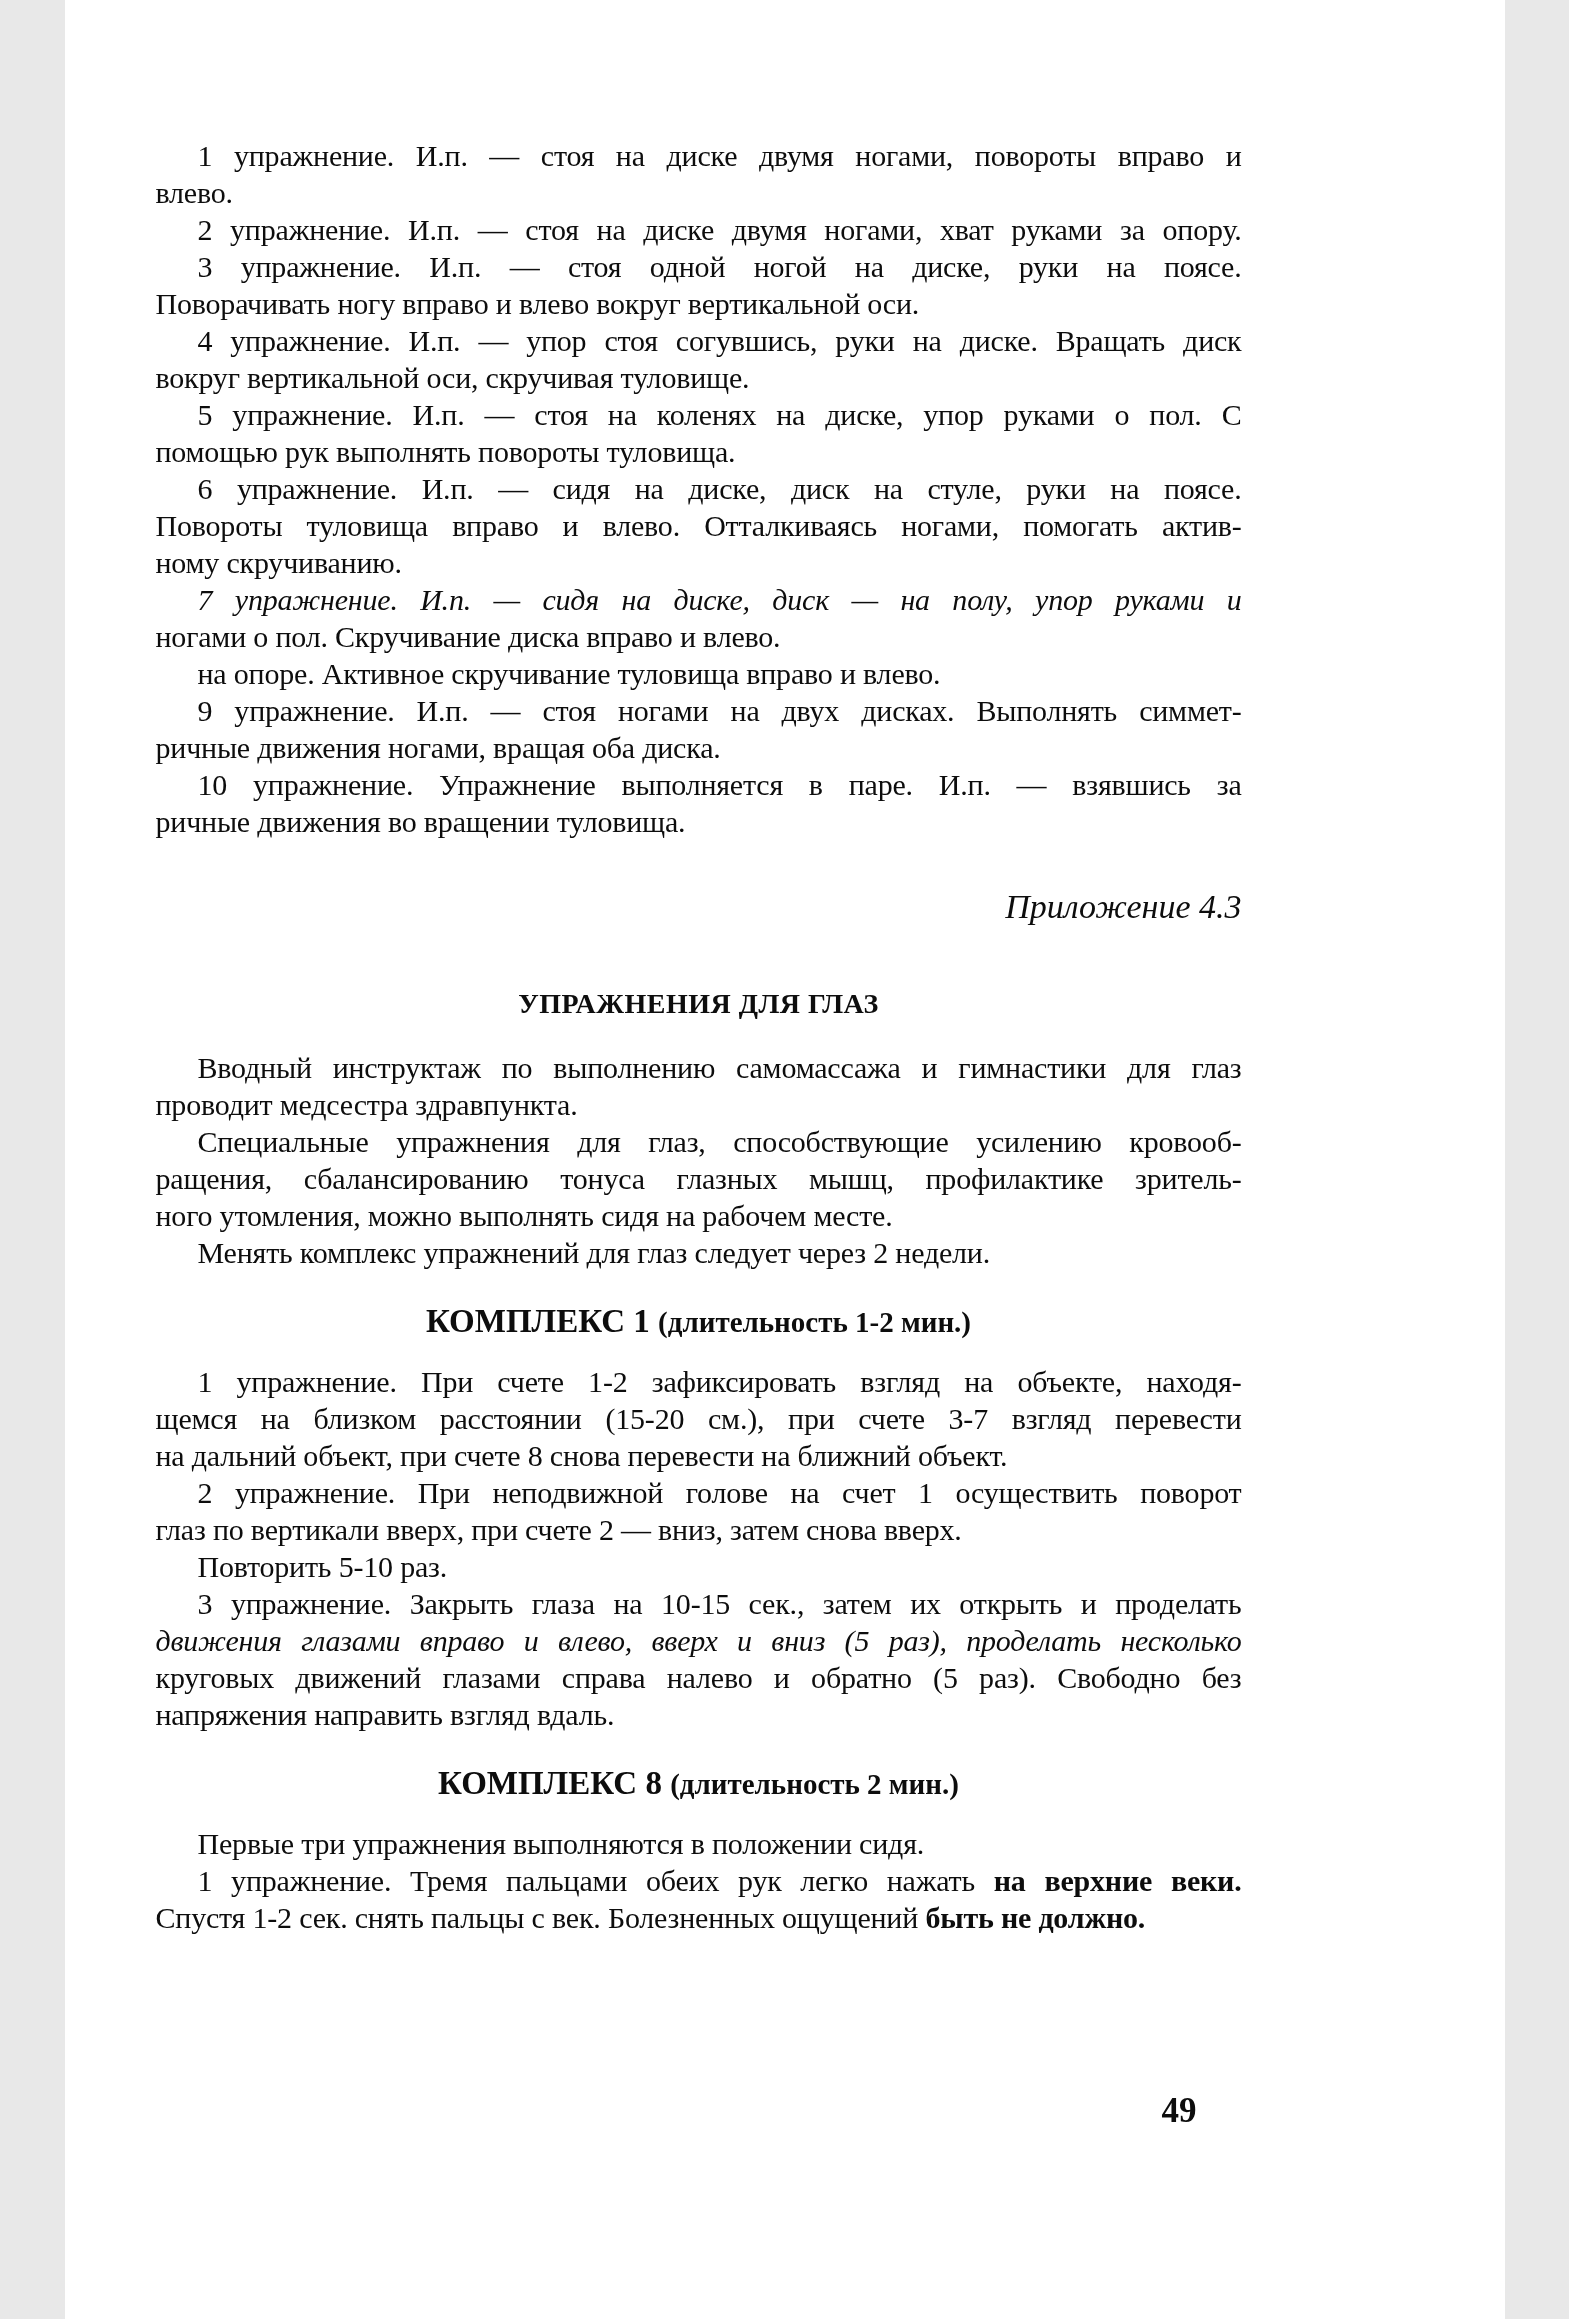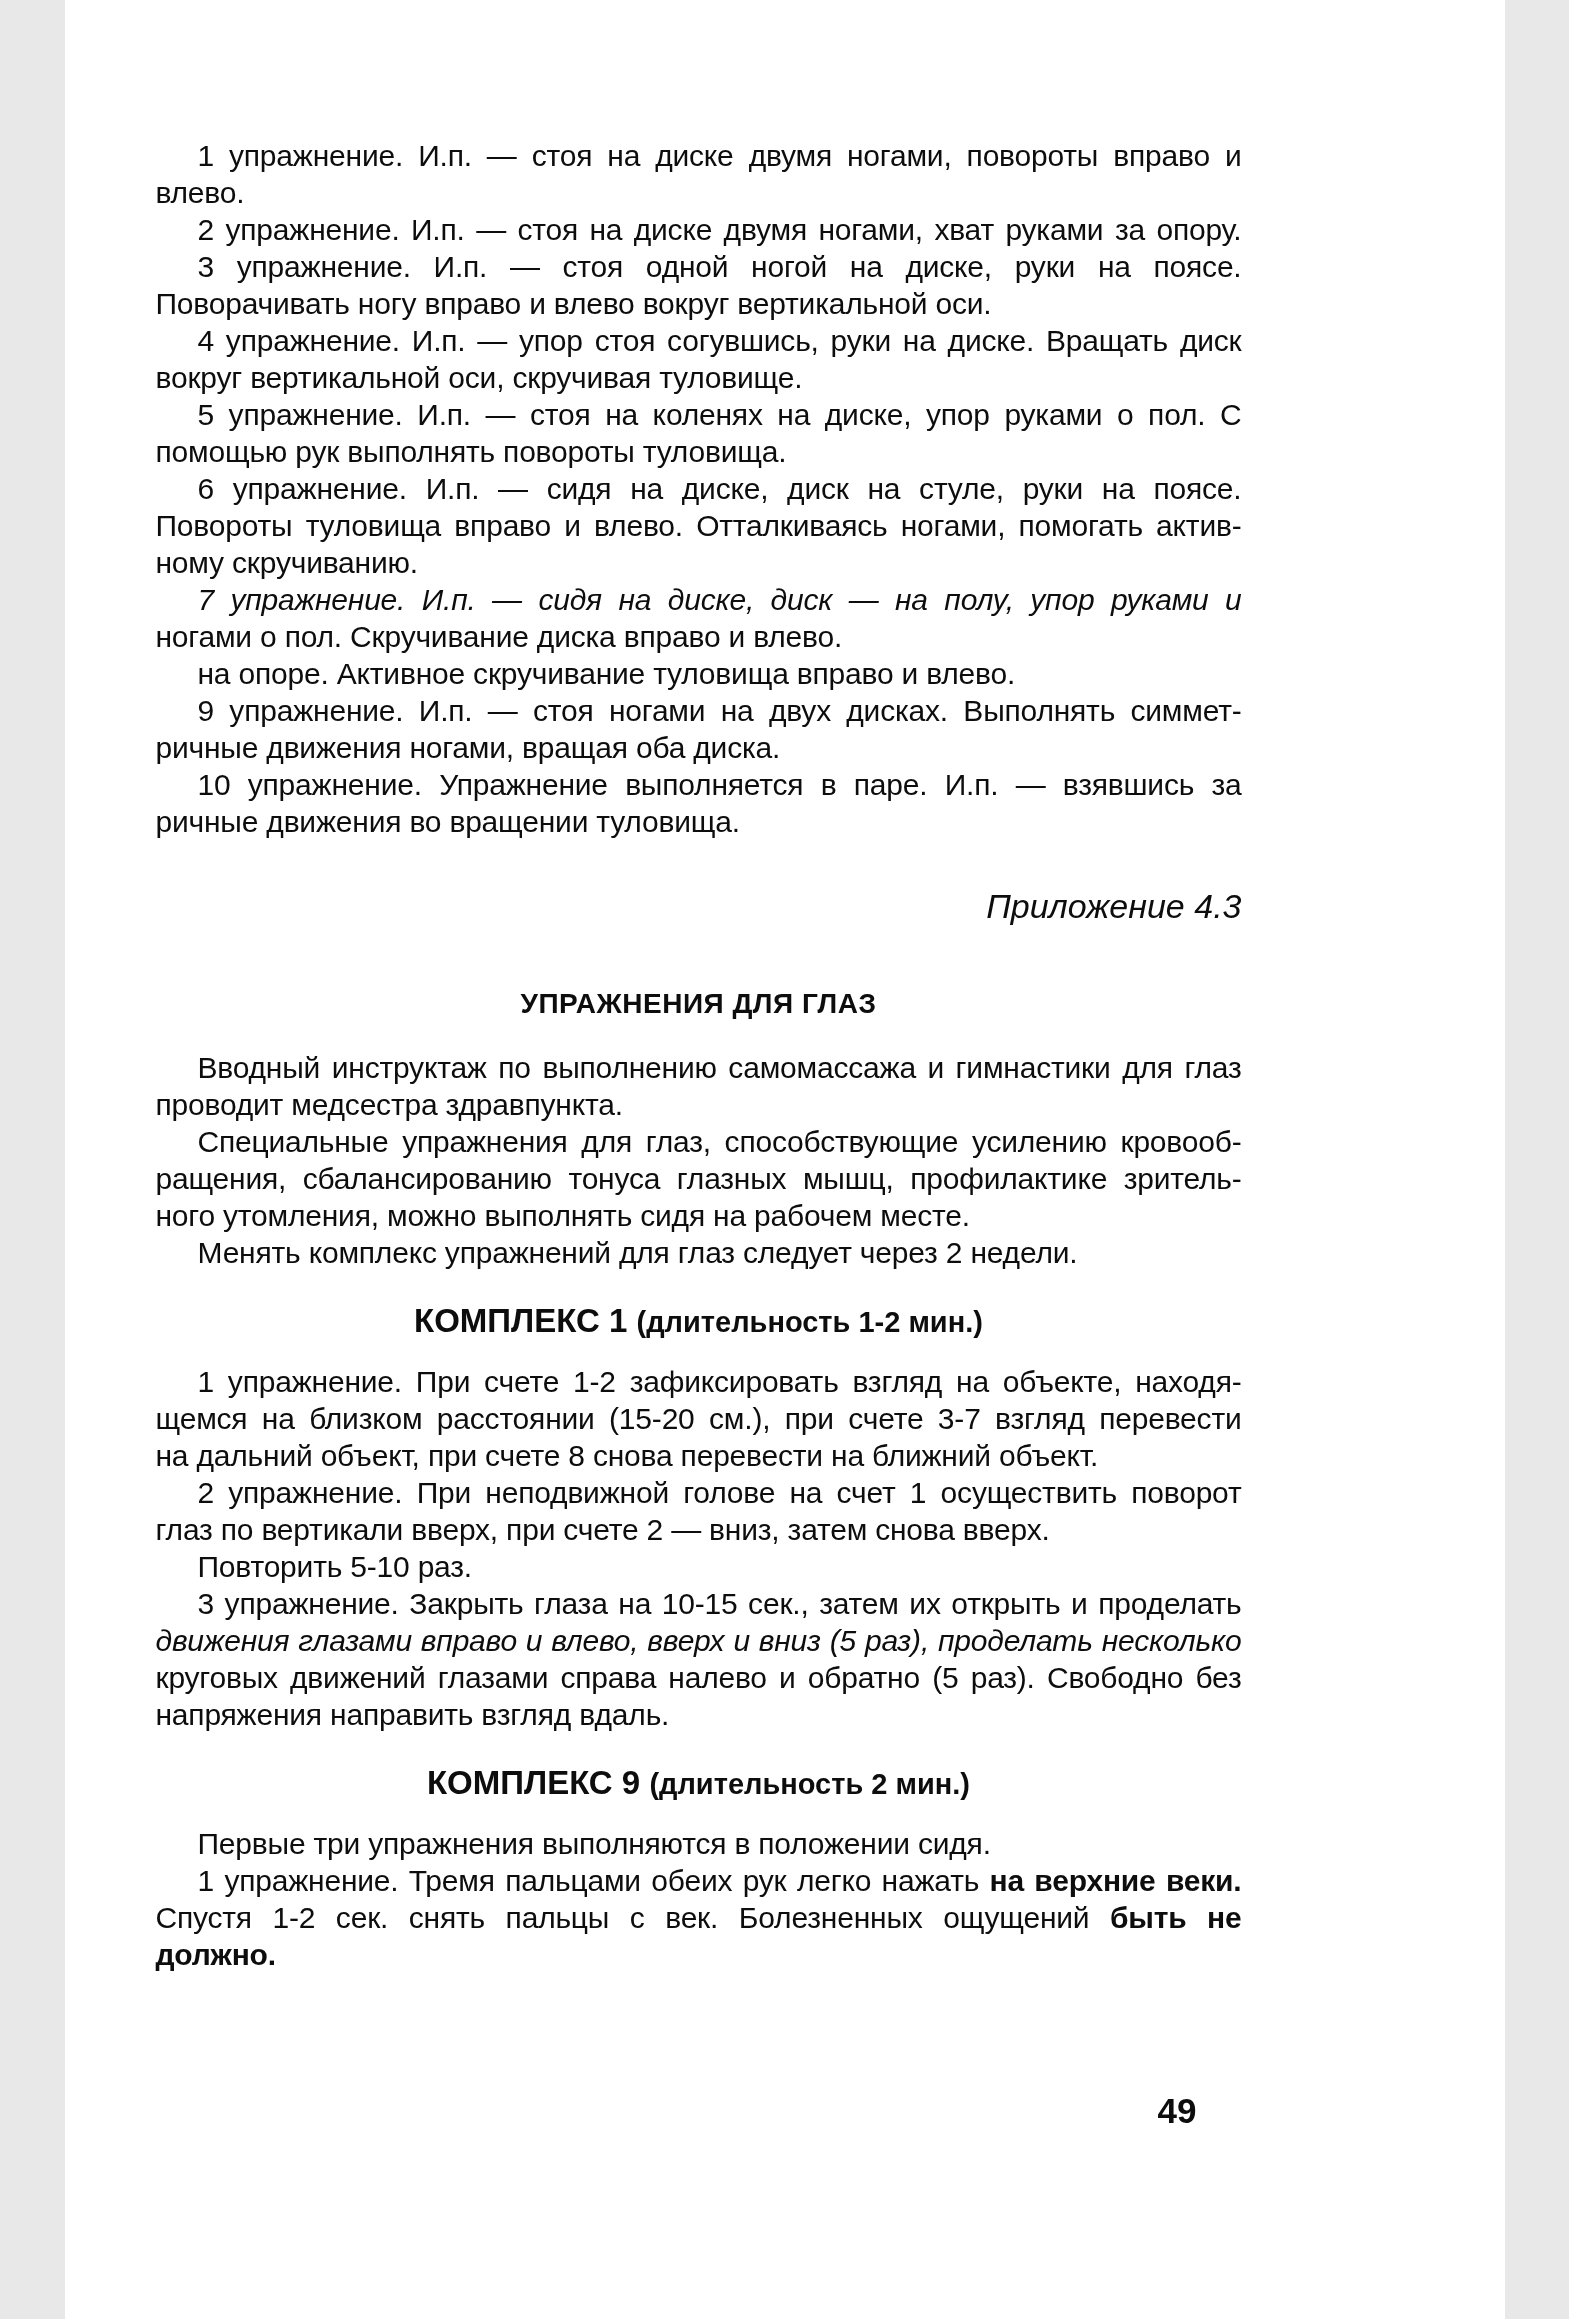--- a/index.html
+++ b/index.html
@@ -3,21 +3,21 @@
 <meta charset="utf-8">
 <style>
   html, body { margin: 0; padding: 0; background: #e8e8e8; }
   .page {
     position: relative;
     width: 1440px;
     height: 2320px;
     margin: 0 auto;
     background: #ffffff;
     color: #0d0d0d;
-    font-family: Liberation Sans, sans-serif;
+    font-family: Liberation Serif, serif;
     box-sizing: border-box;
     padding: 137px 263px 0 91px;
     overflow: hidden;
   }
   .line {
     font-size: 30px;
     line-height: 37px;
     letter-spacing: -0.2px;
     text-align: justify;
     text-align-last: justify;
@@ -142,21 +142,21 @@
         <div class="line last"><span class="">Повторить 5-10 раз.</span></div>
       </div>
       <div class="para">
         <div class="line"><span class="">3 упражнение. Закрыть глаза на 10-15 сек., затем их открыть и проделать</span></div>
         <div class="line"><span class="i">движения глазами вправо и влево, вверх и вниз (5 раз), проделать несколько</span></div>
         <div class="line"><span class="">круговых движений глазами справа налево и обратно (5 раз). Свободно без</span></div>
         <div class="line last"><span class="">напряжения направить взгляд вдаль.</span></div>
       </div>
     </section>
 
-  <div class="cx-heading"><span>КОМПЛЕКС 9 </span><span class="cx-sub">(длительность 2 мин.)</span></div>
+  <div class="cx-heading"><span>КОМПЛЕКС 8 </span><span class="cx-sub">(длительность 2 мин.)</span></div>
 
   <section class="cx-block">
       <div class="para">
         <div class="line last"><span class="">Первые три упражнения выполняются в положении сидя.</span></div>
       </div>
       <div class="para">
         <div class="line"><span class="">1 упражнение. Тремя пальцами обеих рук легко нажать </span><span class="b ">на верхние веки.</span></div>
         <div class="line last"><span class="">Спустя 1-2 сек. снять пальцы с век. Болезненных ощущений </span><span class="b ">быть не должно.</span></div>
       </div>
     </section>

